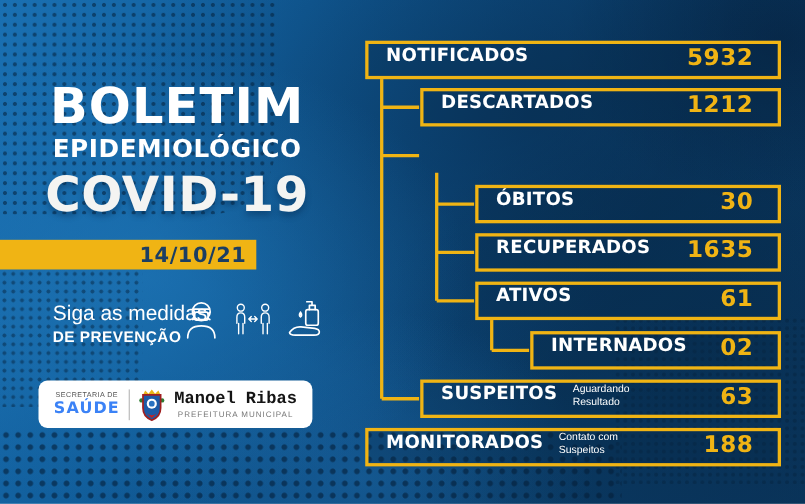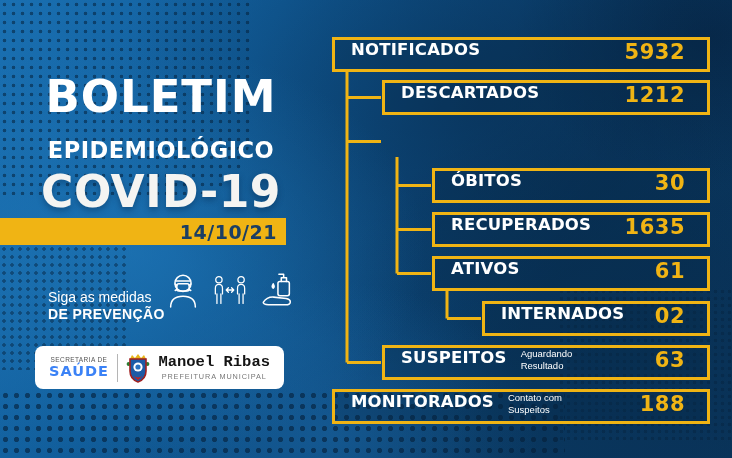--- a/index.html
+++ b/index.html
@@ -19,29 +19,29 @@
     background-size:8px 8px;}
   #dots-tl{left:0;top:0;width:250px;height:195px;background-size:9px 9px;border-bottom-right-radius:60px;}
   #dots-ml{left:0;top:245px;width:130px;height:125px;opacity:.85;}
   #dots-bottom{left:0;top:390px;width:565px;height:68px;
     background-image:radial-gradient(rgba(4,30,56,.6) 2.2px, transparent 3px);background-size:11px 11px;}
   #dots-right{left:558px;top:288px;width:174px;height:152px;background-size:7px 7px;opacity:.7;}
 
   
   #title-block{position:absolute;left:28px;top:74px;width:266px;text-align:center;color:#fff;}
   #title-line1{font-family:"DejaVu Sans",sans-serif;font-weight:bold;font-size:45px;line-height:1.02;letter-spacing:1px;}
-  #title-line2{font-family:"DejaVu Sans",sans-serif;font-weight:bold;font-size:22.5px;line-height:1.1;margin-top:18px;letter-spacing:.5px;}
+  #title-line2{font-family:"DejaVu Sans",sans-serif;font-weight:bold;font-size:22.5px;line-height:1.1;margin-top:4px;letter-spacing:.5px;}
   #title-line3{font-family:"DejaVu Sans",sans-serif;font-weight:bold;font-size:44px;line-height:1.02;margin-top:7px;
     color:#f4f4f2;text-shadow:0 3px 6px rgba(0,35,70,.4);letter-spacing:.5px;}
-  #date-bar{position:absolute;left:0;top:218px;width:286px;height:27px;background:#f0b414;
+  #date-bar{position:absolute;left:0;top:218px;width:233px;height:27px;background:#f0b414;
     display:flex;align-items:center;justify-content:flex-end;padding-right:9px;box-sizing:border-box;}
   #date-text{font-family:"DejaVu Sans",sans-serif;font-weight:bold;font-size:19px;color:#1b3e63;letter-spacing:.5px;}
 
   #prevention-text{position:absolute;left:48px;top:275px;color:#fff;}
-  #prevention-line1{font-size:14px;line-height:1.2;margin-top:14px;}
+  #prevention-line1{font-size:19px;line-height:1.2;}
   #prevention-line2{font-size:14px;font-weight:bold;letter-spacing:.4px;line-height:1.25;}
   #prevention-icons{position:absolute;left:164px;top:270px;display:flex;gap:9px;align-items:center;}
   .picon{width:38px;height:40px;}
   .picon svg{width:100%;height:100%;stroke:#fff;fill:none;stroke-width:1.6;stroke-linecap:round;stroke-linejoin:round;}
 
   #logo-bar{position:absolute;left:35px;top:346px;width:249px;height:43px;background:#fff;border-radius:8px;
     display:flex;align-items:center;justify-content:center;gap:8px;box-sizing:border-box;padding:0 8px;}
   #secretaria{ text-align:center;line-height:1; }
   #secretaria-small{font-size:6.5px;color:#555;letter-spacing:.4px;}
   #secretaria-big{font-family:"DejaVu Sans",sans-serif;font-weight:bold;font-size:14.5px;color:#3b82f6;letter-spacing:1px;margin-top:1px;}

